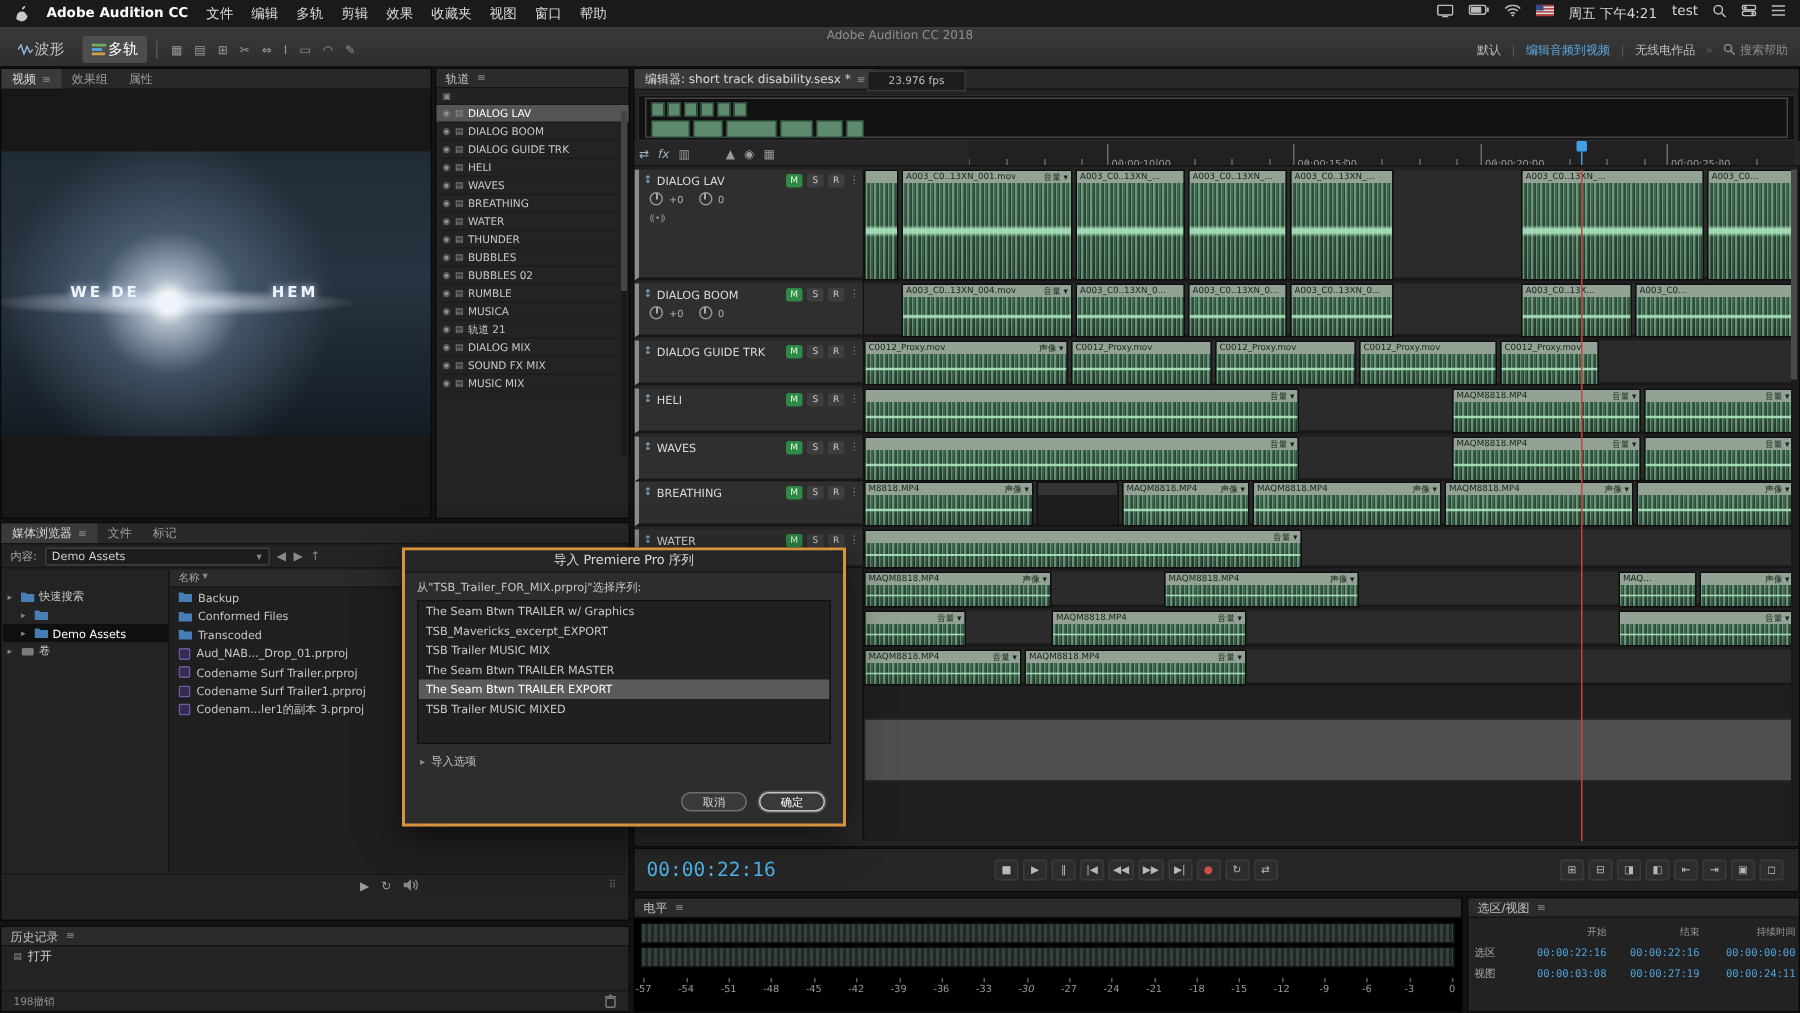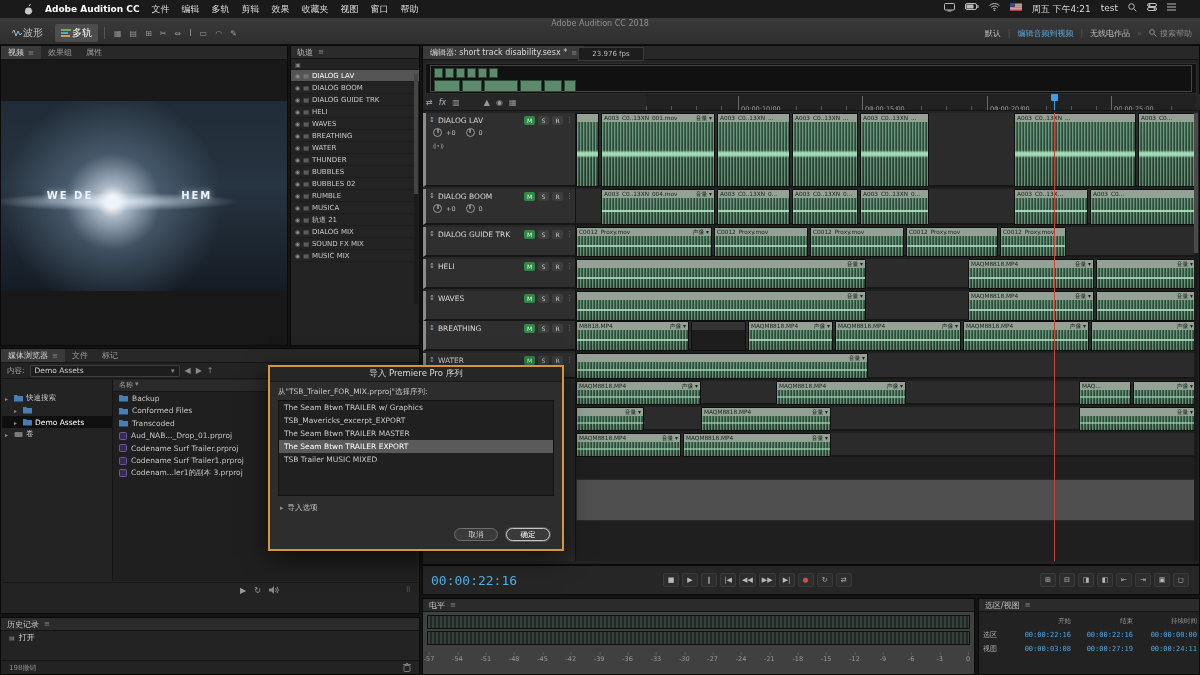--- a/index.html
+++ b/index.html
@@ -1,20 +1,20 @@
 <!DOCTYPE html>
 <html><head>
 <meta charset="utf-8">
 <style>
 *{box-sizing:border-box;margin:0;padding:0;cursor:default;user-select:none}
 html,body{width:1200px;height:675px;overflow:hidden}
 body{position:relative;background:#131313;font-family:"DejaVu Sans","Liberation Sans",sans-serif;color:#c8c8c8}
 svg{display:block}
 
-#menubar{position:absolute;left:0;top:0;width:1200px;height:18px;background:#1a1a1a;display:flex;align-items:center;padding:0 24px;gap:12px;font-size:9px;color:#e4e4e4;z-index:50}
+#menubar{position:absolute;left:0;top:0;width:1200px;height:18px;background:#1a1a1a;display:flex;align-items:center;padding:0 10px;gap:12px;font-size:9px;color:#e4e4e4;z-index:50}
 #menubar .appname{font-weight:bold;color:#fff}
 #menubar .mb-menu{color:#dcdcdc}
 #mb-right{margin-left:auto;display:flex;align-items:flex-start;gap:10px;color:#d8d8d8}
 .mb-ico{display:flex;align-items:center;opacity:.85}
 
 #appbar{position:absolute;left:0;top:18px;width:1200px;height:27px;background:linear-gradient(#3a3a3a,#2e2e2e);border-bottom:1px solid #101010}
 #win-title{position:absolute;left:0;right:0;top:1px;text-align:center;font-size:8px;color:#8f8f8f}
 #tools{position:absolute;left:6px;right:8px;bottom:2px;height:18px;display:flex;align-items:center;gap:6px}
 .mode-btn{display:flex;align-items:center;gap:1px;font-size:10px;color:#c2c2c2;padding:2px 6px;border-radius:2px}
 .mode-btn.active{background:#4d4d4d;color:#fff}
@@ -93,21 +93,21 @@
 #ph-line{position:absolute;top:0;bottom:0;width:1px;background:#cc4336;z-index:30}
 #ed-scroll{position:absolute;right:1px;top:67px;width:4px;height:448px;background:#1a1a1a}
 #ed-thumb{width:4px;height:140px;background:#4a4a4a}
 
 #transport{left:422px;top:565px;width:778px;height:30px;background:#262626;display:flex;align-items:center}
 #timecode{font-family:"DejaVu Sans Mono","Liberation Mono",monospace;font-size:13px;color:#4fb1e8;padding-left:8px;width:110px}
 #transport-buttons{display:flex;gap:3px;margin-left:130px}
 .tpbtn{min-width:16px;height:14px;border:1px solid #3a3a3a;border-radius:2px;background:#2d2d2d;color:#b9b9b9;font-size:7px;display:flex;align-items:center;justify-content:center;padding:0 2px}
 #zoom-buttons{display:flex;gap:3px;margin-left:auto;margin-right:10px}
 
-#levels{left:422px;top:598px;width:553px;height:77px;background:#404040}
+#levels{left:422px;top:598px;width:553px;height:77px;background:#000000}
 #meter-area{position:absolute;left:4px;right:4px;top:16px}
 .meter-bar{height:14px;margin-bottom:2px;border:1px solid #101010;background:repeating-linear-gradient(90deg,#35423b 0 2px,#222925 2px 4px)}
 #db-scale{position:absolute;left:6px;right:6px;top:52px;height:14px}
 .dbt{position:absolute;transform:translateX(-50%);font-size:6.5px;color:#9a9a9a;top:4px}
 .dbt::before{content:"";position:absolute;left:50%;top:-3px;width:1px;height:3px;background:#5c5c5c}
 
 #selview{left:978px;top:598px;width:222px;height:77px;background:#222}
 #sel-table{position:absolute;left:4px;top:18px;display:grid;grid-template-columns:26px 62px 62px 64px;row-gap:4px;align-items:center}
 .svh{font-size:6.5px;color:#9a9a9a;text-align:right}
 .svl{font-size:7px;color:#ababab}
@@ -1043,20 +1043,21 @@
     </span>
   </div>
 </div>
 
 <div id="import-dialog">
   <div id="dlg-title">导入 Premiere Pro 序列</div>
   <div id="dlg-prompt">从"TSB_Trailer_FOR_MIX.prproj"选择序列:</div>
   <div id="seq-list">
       <div class="seq">The Seam Btwn TRAILER w/ Graphics</div>
       <div class="seq">TSB_Mavericks_excerpt_EXPORT</div>
+      <div class="seq">TSB Trailer MUSIC MIX</div>
       <div class="seq">The Seam Btwn TRAILER MASTER</div>
       <div class="seq sel">The Seam Btwn TRAILER EXPORT</div>
       <div class="seq">TSB Trailer MUSIC MIXED</div>
     </div>
   <div id="dlg-options">
     <span class="menu-glyph">▸</span>
     <span>导入选项</span>
   </div>
   <div id="dlg-buttons">
     <span class="dlg-btn">取消</span>

